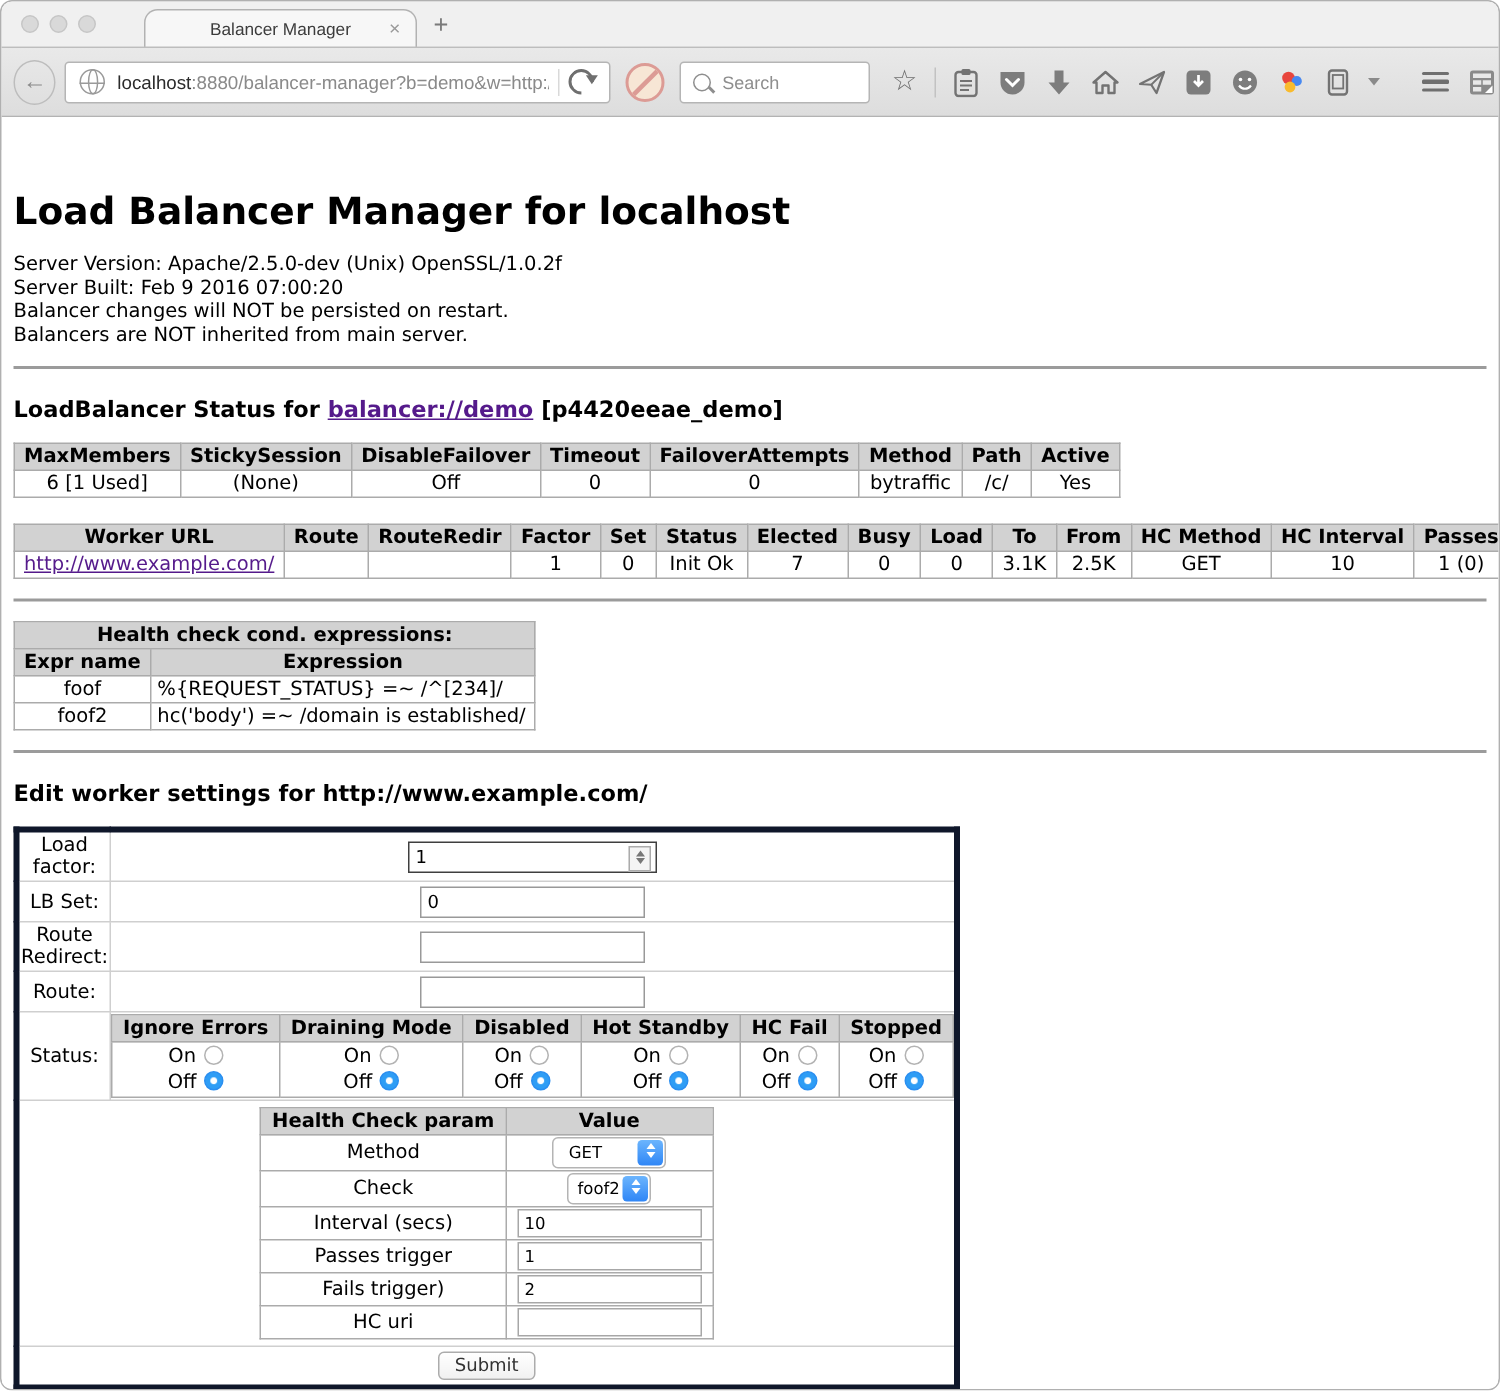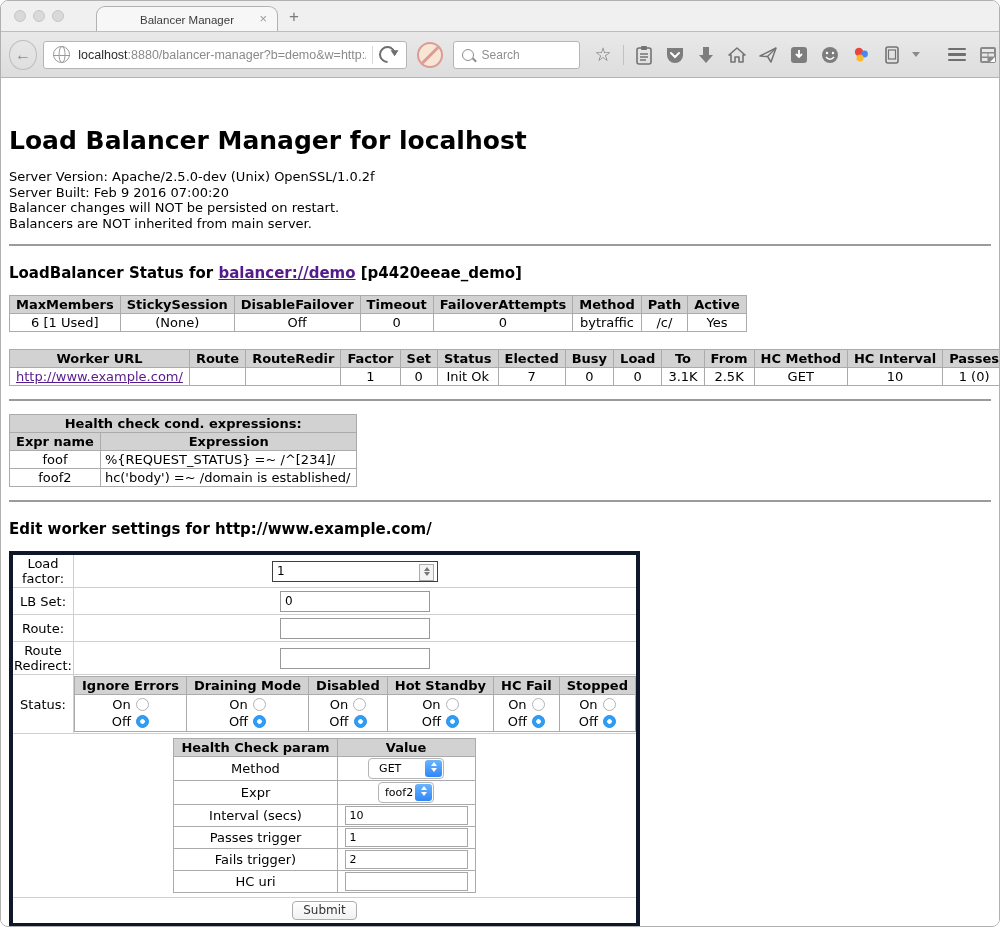--- a/index.html
+++ b/index.html
@@ -342,25 +342,25 @@
                   <i class="dn"></i>
                 </span>
           </span>
         </td>
       </tr>
       <tr>
         <td class="flabel">LB Set:</td>
         <td class="fval"><input class="txtin" style="width: 140px;" value="0"></td>
       </tr>
       <tr>
+        <td class="flabel">Route Redirect:</td>
+        <td class="fval"><input class="txtin" style="width: 140px;" value=""></td>
+      </tr>
+      <tr>
         <td class="flabel">Route:</td>
-        <td class="fval"><input class="txtin" style="width: 140px;" value=""></td>
-      </tr>
-      <tr>
-        <td class="flabel">Route Redirect:</td>
         <td class="fval"><input class="txtin" style="width: 140px;" value=""></td>
       </tr>
       <tr>
         <td class="flabel">Status:</td>
         <td style="padding:0;">
           <table class="inner" style="width:100%;">
             <tbody>
             <tr>
               <th>Ignore Errors</th>
               <th>Draining Mode</th>
@@ -392,21 +392,21 @@
             <tr>
               <td>Method</td>
               <td>
                 <span class="mac-select" style="min-width:40px"><span>GET</span><span class="stepper">
                           <i class="up"></i>
                           <i class="dn"></i>
                         </span></span>
               </td>
             </tr>
             <tr>
-              <td>Expr</td>
+              <td>Check</td>
               <td>
                 <span class="mac-select" style="padding-left:6px;padding-right:20px;"><span>foof2</span><span class="stepper">
                           <i class="up"></i>
                           <i class="dn"></i>
                         </span></span>
               </td>
             </tr>
             <tr>
               <td>Interval (secs)</td>
               <td style="text-align:left;"><input class="hc-input" value="10" style=""></td>

